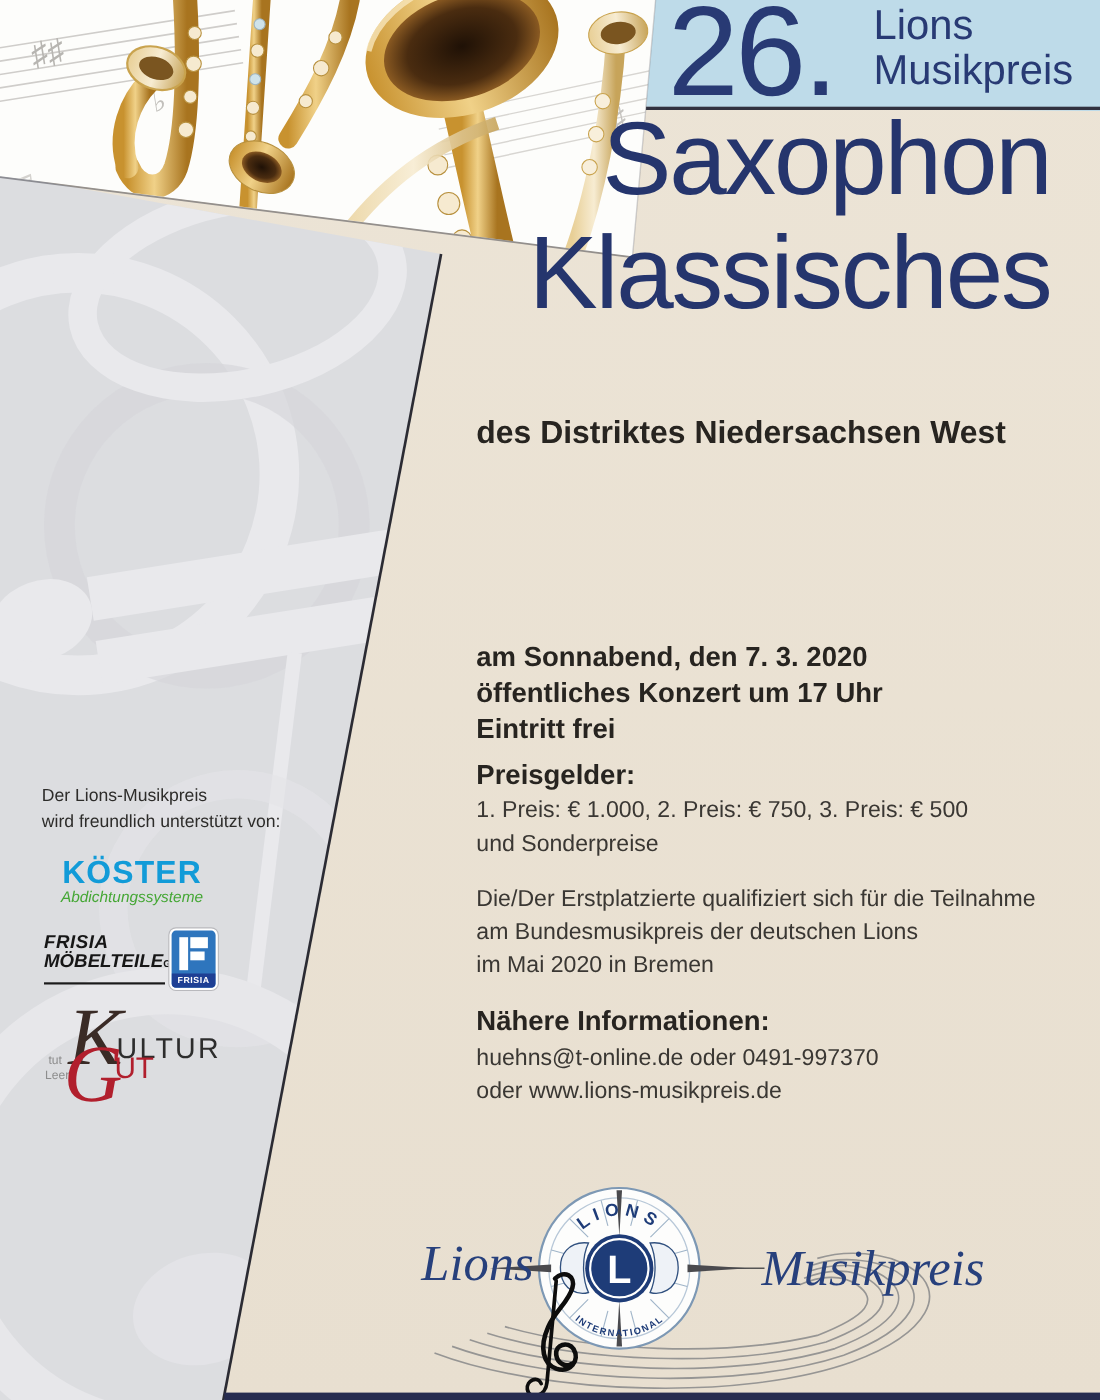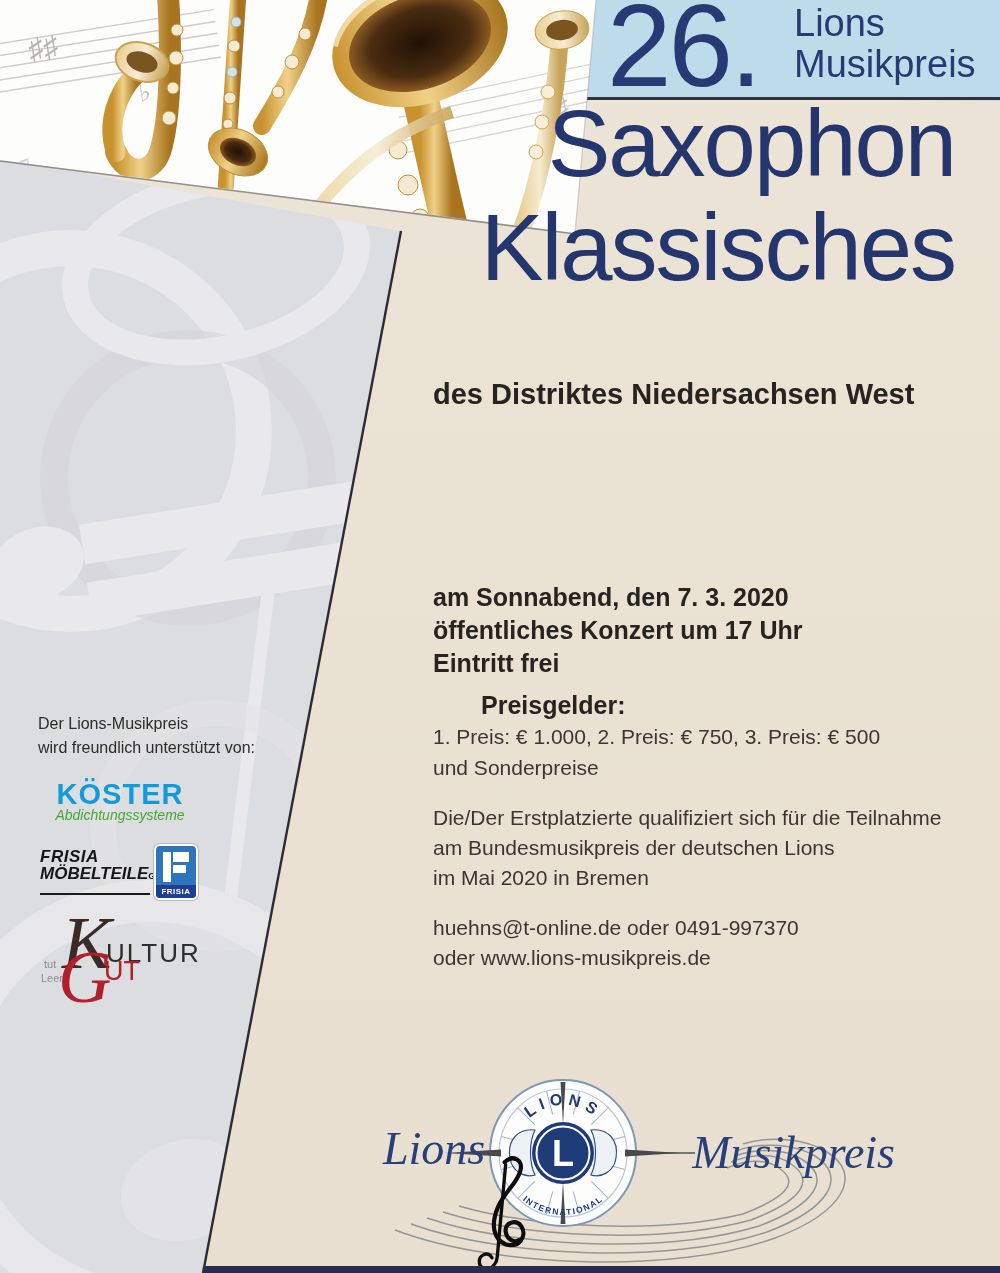--- a/index.html
+++ b/index.html
@@ -49,21 +49,21 @@
     letter-spacing:-2px; font-weight:300;
   }
 
   
   .maincol{position:absolute; left:433px; z-index:6; color:#3a3733;}
   .subtitle{top:378px; font-size:29px; font-weight:bold; color:#272420;}
   .line{display:block;}
   .venue{top:449px; font-size:25px; line-height:33px; font-weight:bold; color:#272420;}
   .event{top:581px; font-size:25px; line-height:33px; font-weight:bold; color:#272420;}
   .prizes{top:690px; font-size:21px; line-height:31px;}
-  .prizes .hd{font-size:25px; font-weight:bold; color:#272420;margin-left:48px;}
+  .prizes .hd{font-size:25px; font-weight:bold; color:#272420;}
   .qual{top:803px; font-size:21px; line-height:30px;}
   .info{top:913px; font-size:21px; line-height:30px;}
   .info .hd{font-size:25px; font-weight:bold; color:#272420; margin-bottom:4px;}
 
   
   .sp-intro{left:38px; top:712px; z-index:6; font-size:16px; line-height:24px; color:#2d2c2a;}
   .koester{left:40px; top:779px; z-index:6; width:160px; text-align:center;}
   .koester .nm{font-size:29px; font-weight:bold; letter-spacing:1px; color:#129bd8; line-height:30px;}
   .koester .sub{font-size:14px; font-style:italic; color:#45a735; margin-top:-2px;}
   .frisia{left:40px; top:848px; z-index:6; color:#161616;}
@@ -247,20 +247,21 @@
     <span class="line">und Sonderpreise</span>
   </div>
 
   <div class="abs maincol qual">
     <span class="line">Die/Der Erstplatzierte qualifiziert sich für die Teilnahme</span>
     <span class="line">am Bundesmusikpreis der deutschen Lions</span>
     <span class="line">im Mai 2020 in Bremen</span>
   </div>
 
   <div class="abs maincol info">
+    <span class="line hd">Nähere Informationen:</span>
     <span class="line">huehns@t-online.de oder 0491-997370</span>
     <span class="line">oder www.lions-musikpreis.de</span>
   </div>
 
   <div class="abs sp-intro">
     <span class="line">Der Lions-Musikpreis</span>
     <span class="line">wird freundlich unterstützt von:</span>
   </div>
 
   <div class="abs koester">

